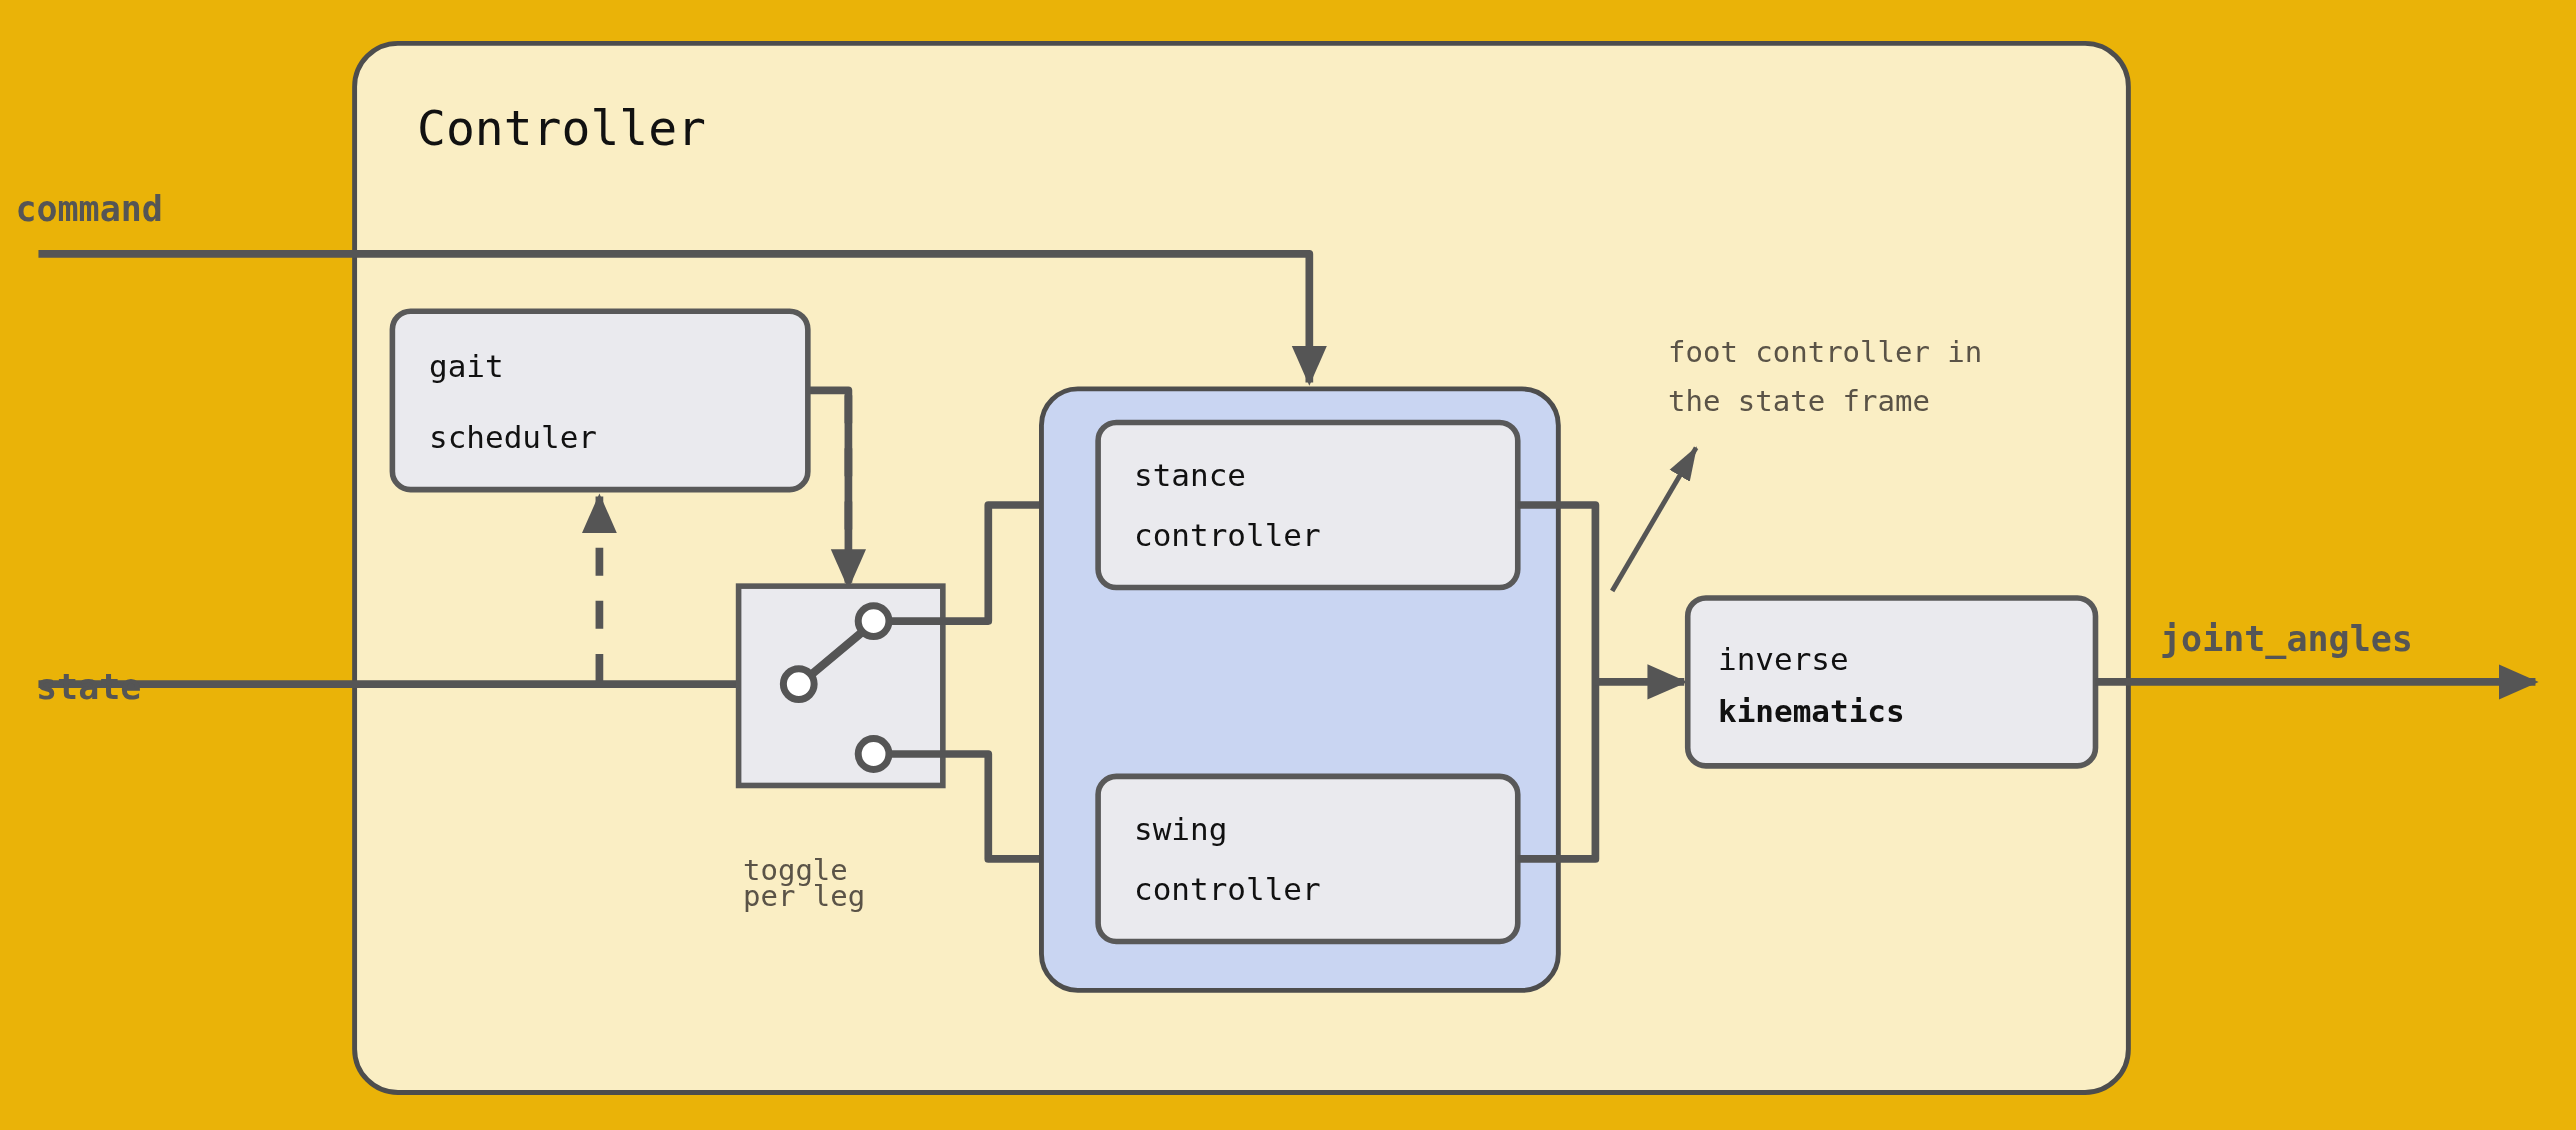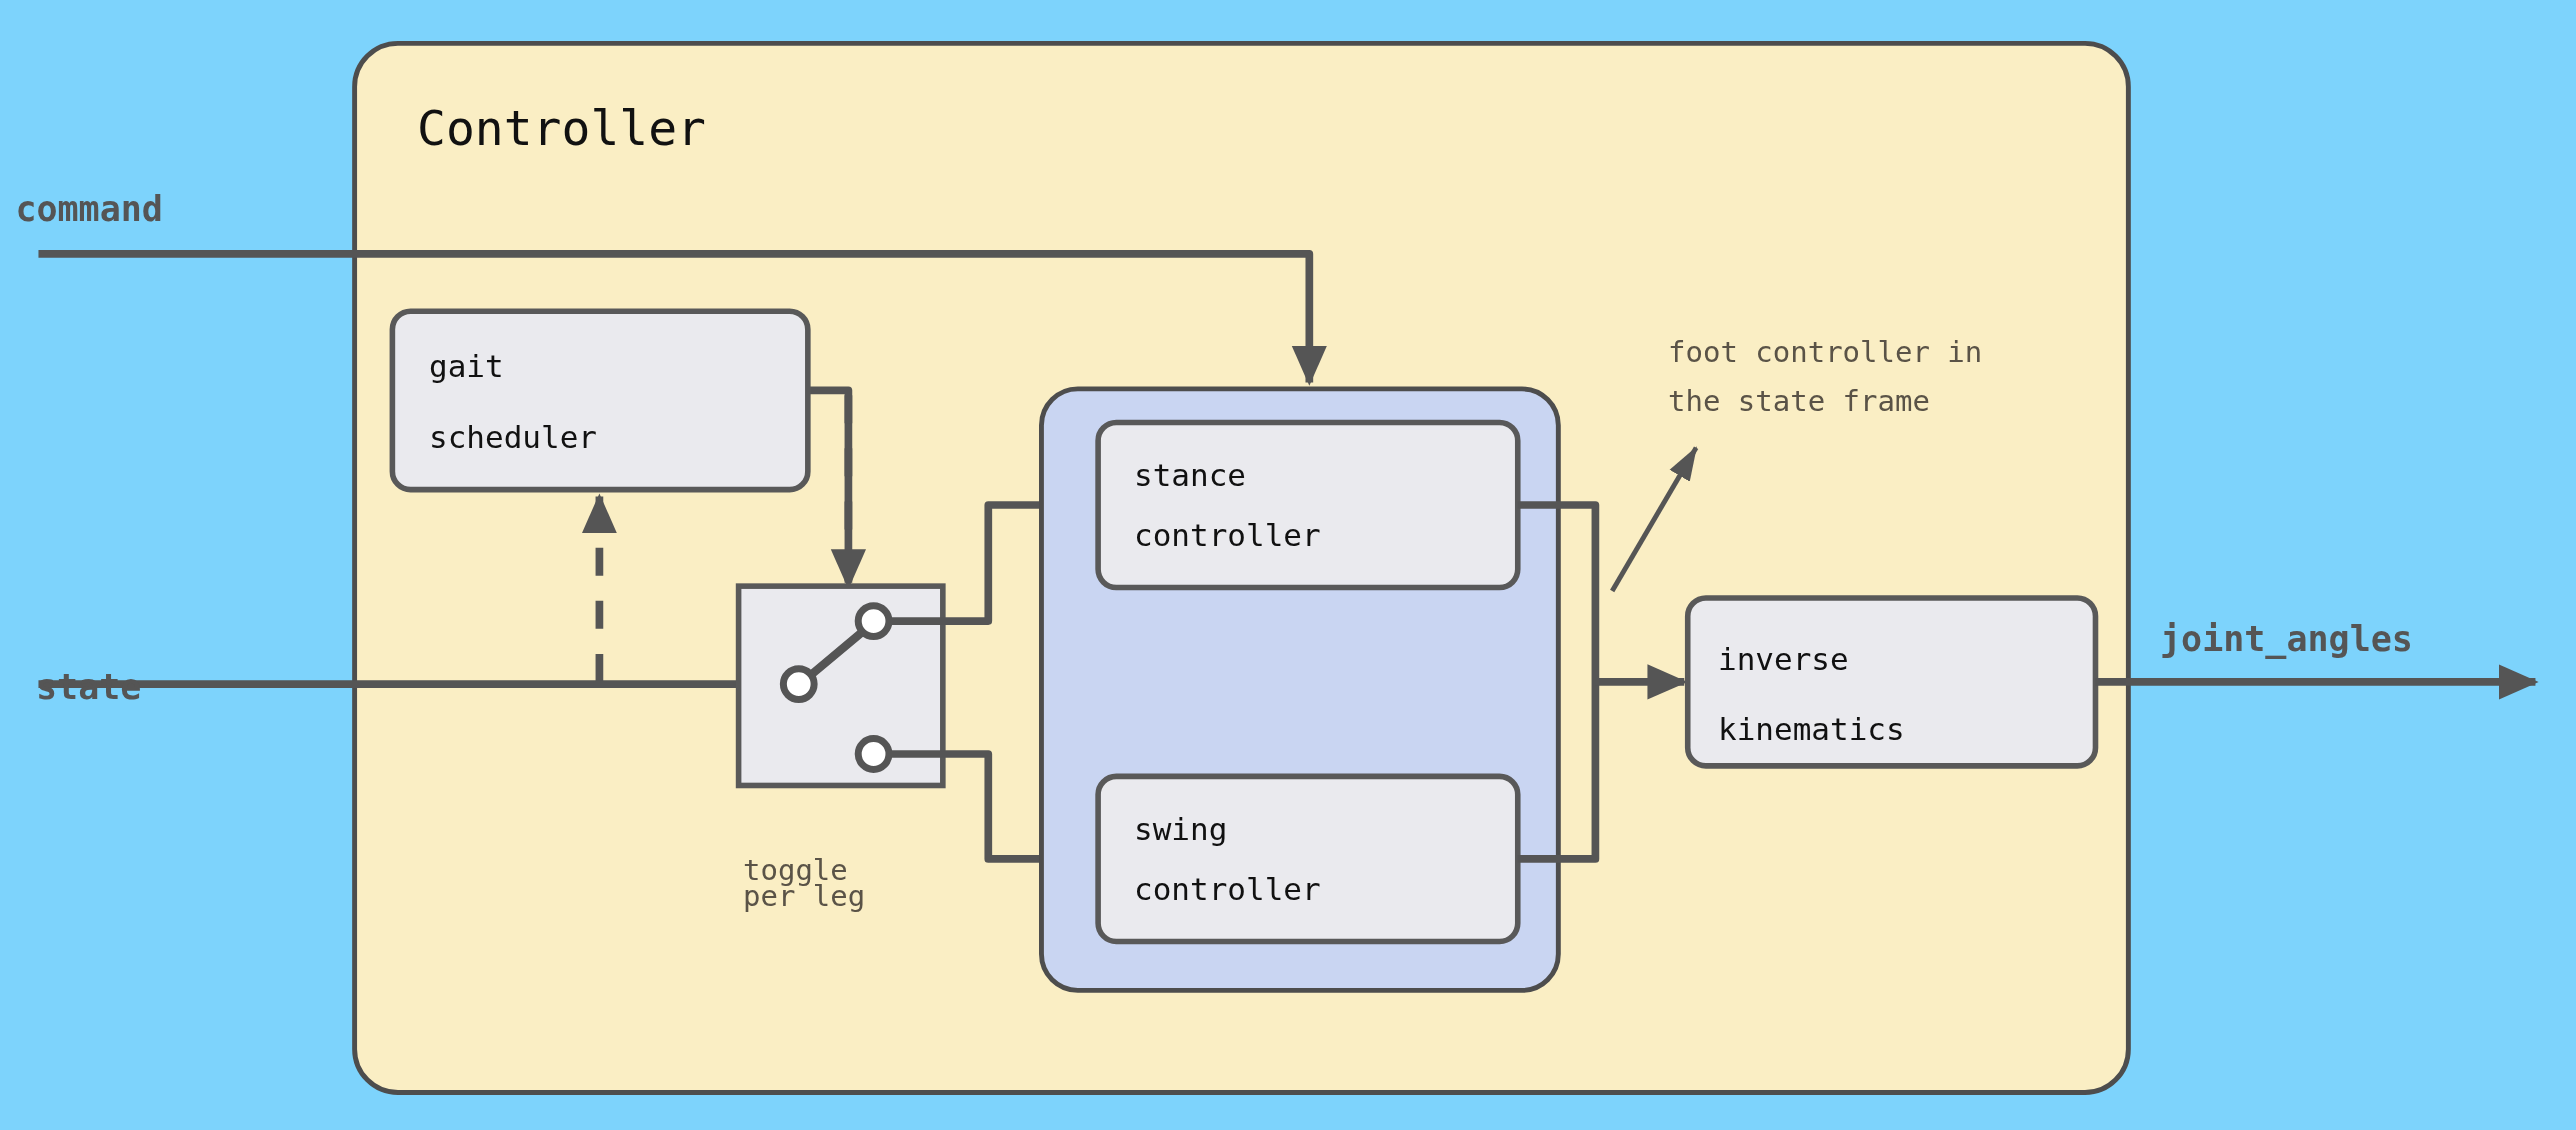--- a/index.html
+++ b/index.html
@@ -8,21 +8,21 @@
     padding: 0;
     background: #ffffff;
   }
   body {
     font-family: "DejaVu Sans Mono", monospace;
   }
   #stage {
     position: relative;
     width: 2576px;
     height: 1131px;
-    background: #7dd3fc;
+    background: #eab308;
     overflow: hidden;
   }
   #diagram-svg {
     position: absolute;
     left: 0;
     top: 0;
     width: 2576px;
     height: 1131px;
   }
   .lbl {
@@ -154,21 +154,21 @@
   <div class="lbl box-label" style="left:429px; top:346px;">gait</div>
   <div class="lbl box-label" style="left:429px; top:405px;margin-top:12px;">scheduler</div>
 
   <div class="lbl box-label" style="left:1134px; top:455px;">stance</div>
   <div class="lbl box-label" style="left:1134px; top:515px;">controller</div>
 
   <div class="lbl box-label" style="left:1134px; top:809px;">swing</div>
   <div class="lbl box-label" style="left:1134px; top:869px;">controller</div>
 
   <div class="lbl box-label" style="left:1718px; top:631px;margin-top:8px;">inverse</div>
-  <div class="lbl box-label" style="left:1718px; top:709px;">kinematics</div>
+  <div class="lbl box-label" style="left:1718px; top:691px;font-weight:bold;">kinematics</div>
 
   <div class="lbl note-label" style="left:743px; top:852px;">toggle</div>
   <div class="lbl note-label" style="left:743px; top:878px;">per leg</div>
 
   <div class="lbl note-label" style="left:1668px; top:334px;">foot controller in</div>
   <div class="lbl note-label" style="left:1668px; top:383px;">the state frame</div>
 
 </div>
 
 

